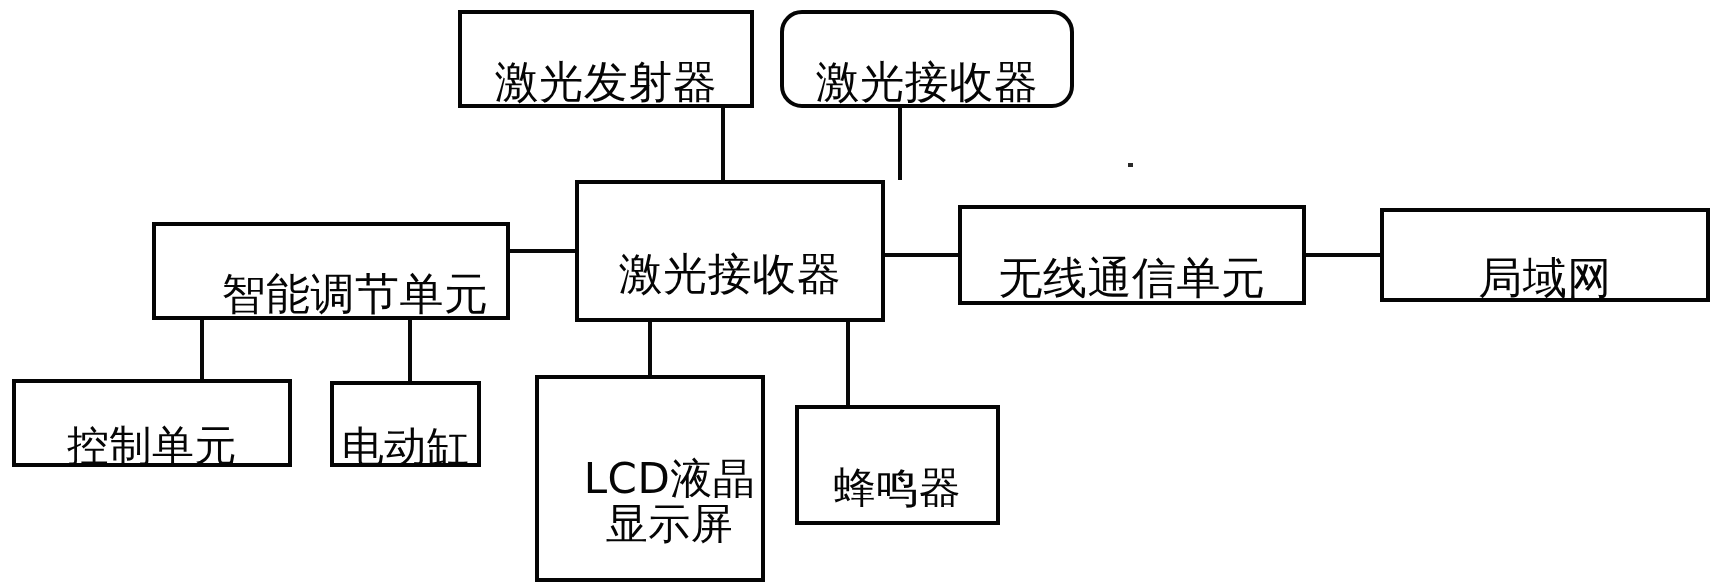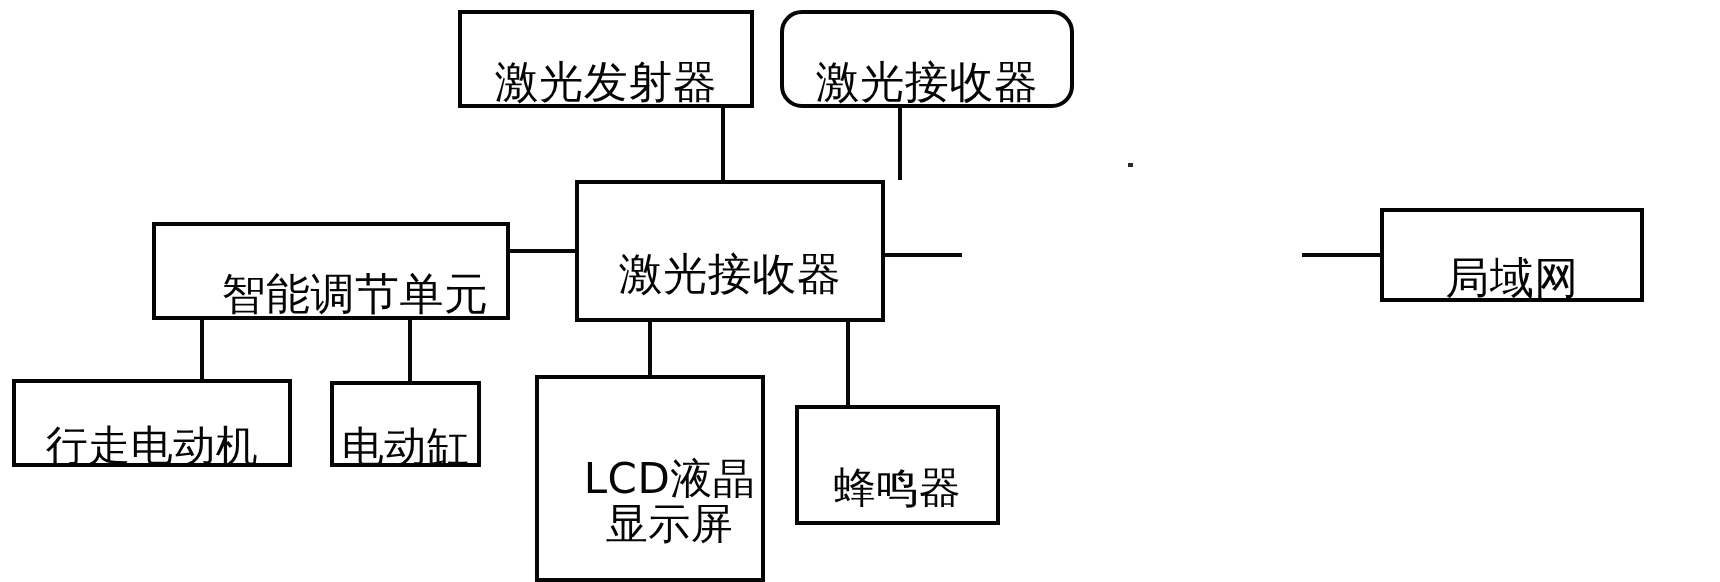--- a/index.html
+++ b/index.html
@@ -83,27 +83,30 @@
   </div>
 
   <div class="node" style="left:575px; top:180px; width:310px; height:142px; font-size:44px;">
     <span class="node-label">激光接收器</span>
   </div>
 
   <div class="node" style="left:152px; top:222px; width:358px; height:98px; font-size:44px;padding-left:48px;">
     <span class="node-label">智能调节单元</span>
   </div>
 
+  <div class="node" style="left:958px; top:205px; width:348px; height:100px; font-size:44px;">
+    <span class="node-label">无线通信单元</span>
+  </div>
 
-  <div class="node" style="left:1380px; top:208px; width:264px; height:94px; font-size:44px;">
+  <div class="node" style="left:1380px; top:208px; width:330px; height:94px; font-size:44px;">
     <span class="node-label">局域网</span>
   </div>
 
   <div class="node" style="left:12px; top:379px; width:280px; height:88px; font-size:42px;">
-    <span class="node-label">行走电动机</span>
+    <span class="node-label">控制单元</span>
   </div>
 
   <div class="node" style="left:330px; top:381px; width:151px; height:86px; font-size:42px;">
     <span class="node-label">电动缸</span>
   </div>
 
   <div class="node" style="left:535px; top:375px; width:230px; height:207px; font-size:42px;padding-left:39px;">
     <span class="node-label" style="white-space:pre-line;">LCD液晶
 显示屏</span>
   </div>

